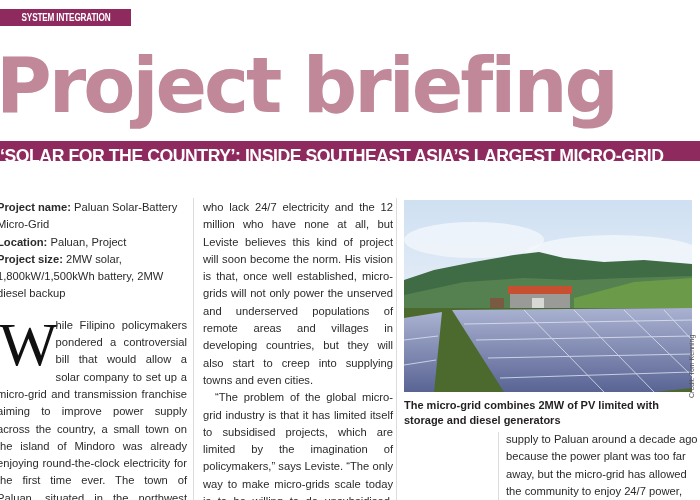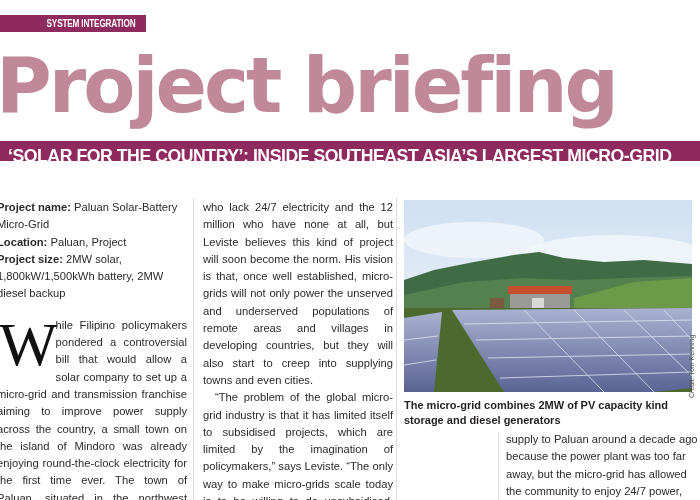--- a/index.html
+++ b/index.html
@@ -1,40 +1,40 @@
 <!DOCTYPE html>
 <html><head>
 <meta charset="utf-8">
 <style>
   * { box-sizing: border-box; margin: 0; padding: 0; }
   html, body { width: 700px; height: 500px; overflow: hidden; background: #ffffff; }
   body { position: relative; font-family: "Liberation Sans", "DejaVu Sans", sans-serif; color: #231f20; }
 
   .section-tag {
-    position: absolute; left: 0; top: 15px; width: 146px; height: 17px;
+    position: absolute; left: 0; top: 9px; width: 131px; height: 17px;
     background: #8e2a5e; color: #ffffff;
     font-family: "Liberation Sans", sans-serif; font-weight: bold;
     font-size: 10px; letter-spacing: -0.2px; text-align: right;
-    padding-right: 11px; line-height: 17px; transform-origin: left;
+    padding-right: 21px; line-height: 17px; transform-origin: left;
   }
   .section-tag span { display: inline-block; transform: scaleX(0.82); transform-origin: right; }
 
   .page-title {
     position: absolute; left: -4px; top: 46px;
     font-family: "DejaVu Sans", sans-serif; font-weight: bold;
     font-size: 76px; letter-spacing: -3px; color: #c08899;
     line-height: 80px; white-space: nowrap;
   }
 
   .headline-bar {
     position: absolute; left: 0; top: 141px; width: 700px; height: 20px;
     background: #8e2a5e; color: #ffffff;
     font-family: "Liberation Sans", sans-serif; font-weight: bold;
     font-size: 19px; line-height: 30px; white-space: nowrap; overflow: hidden;
-    padding-left: 8px; letter-spacing: -0.5px;
+    padding-left: 0; letter-spacing: -0.5px;
   }
   .headline-bar span { display: inline-block; transform: scaleX(0.93); transform-origin: left; }
 
   .col { position: absolute; font-size: 11.2px; line-height: 17.3px; color: #2a2a2a; }
   .col p { margin: 0; }
 
   .col-1 { left: -3px; top: 199px; width: 190px; }
   .facts b { font-weight: bold; }
   .facts { margin-bottom: 14px; }
   .drop-wrap { position: relative; }
@@ -135,19 +135,19 @@
       <line x1="96" y1="178" x2="288" y2="172"></line>
       <line x1="120" y1="110" x2="200" y2="192"></line>
       <line x1="170" y1="110" x2="250" y2="192"></line>
       <line x1="220" y1="110" x2="288" y2="176"></line>
       <line x1="260" y1="110" x2="288" y2="140"></line>
     </g>
   </svg>
 </div>
 <div class="credit">Credit: Tom Kenning</div>
 
-<div class="caption">The micro-grid combines 2MW of PV capacity kind storage and diesel generators</div>
+<div class="caption">The micro-grid combines 2MW of PV limited with storage and diesel generators</div>
 
 <div class="rule rule-3"></div>
 
 <div class="col col-3">
   <p>supply to Paluan around a decade ago because the power plant was too far away, but the micro-grid has allowed the community to enjoy 24/7 power, says</p>
 </div>
 
 </body></html>

